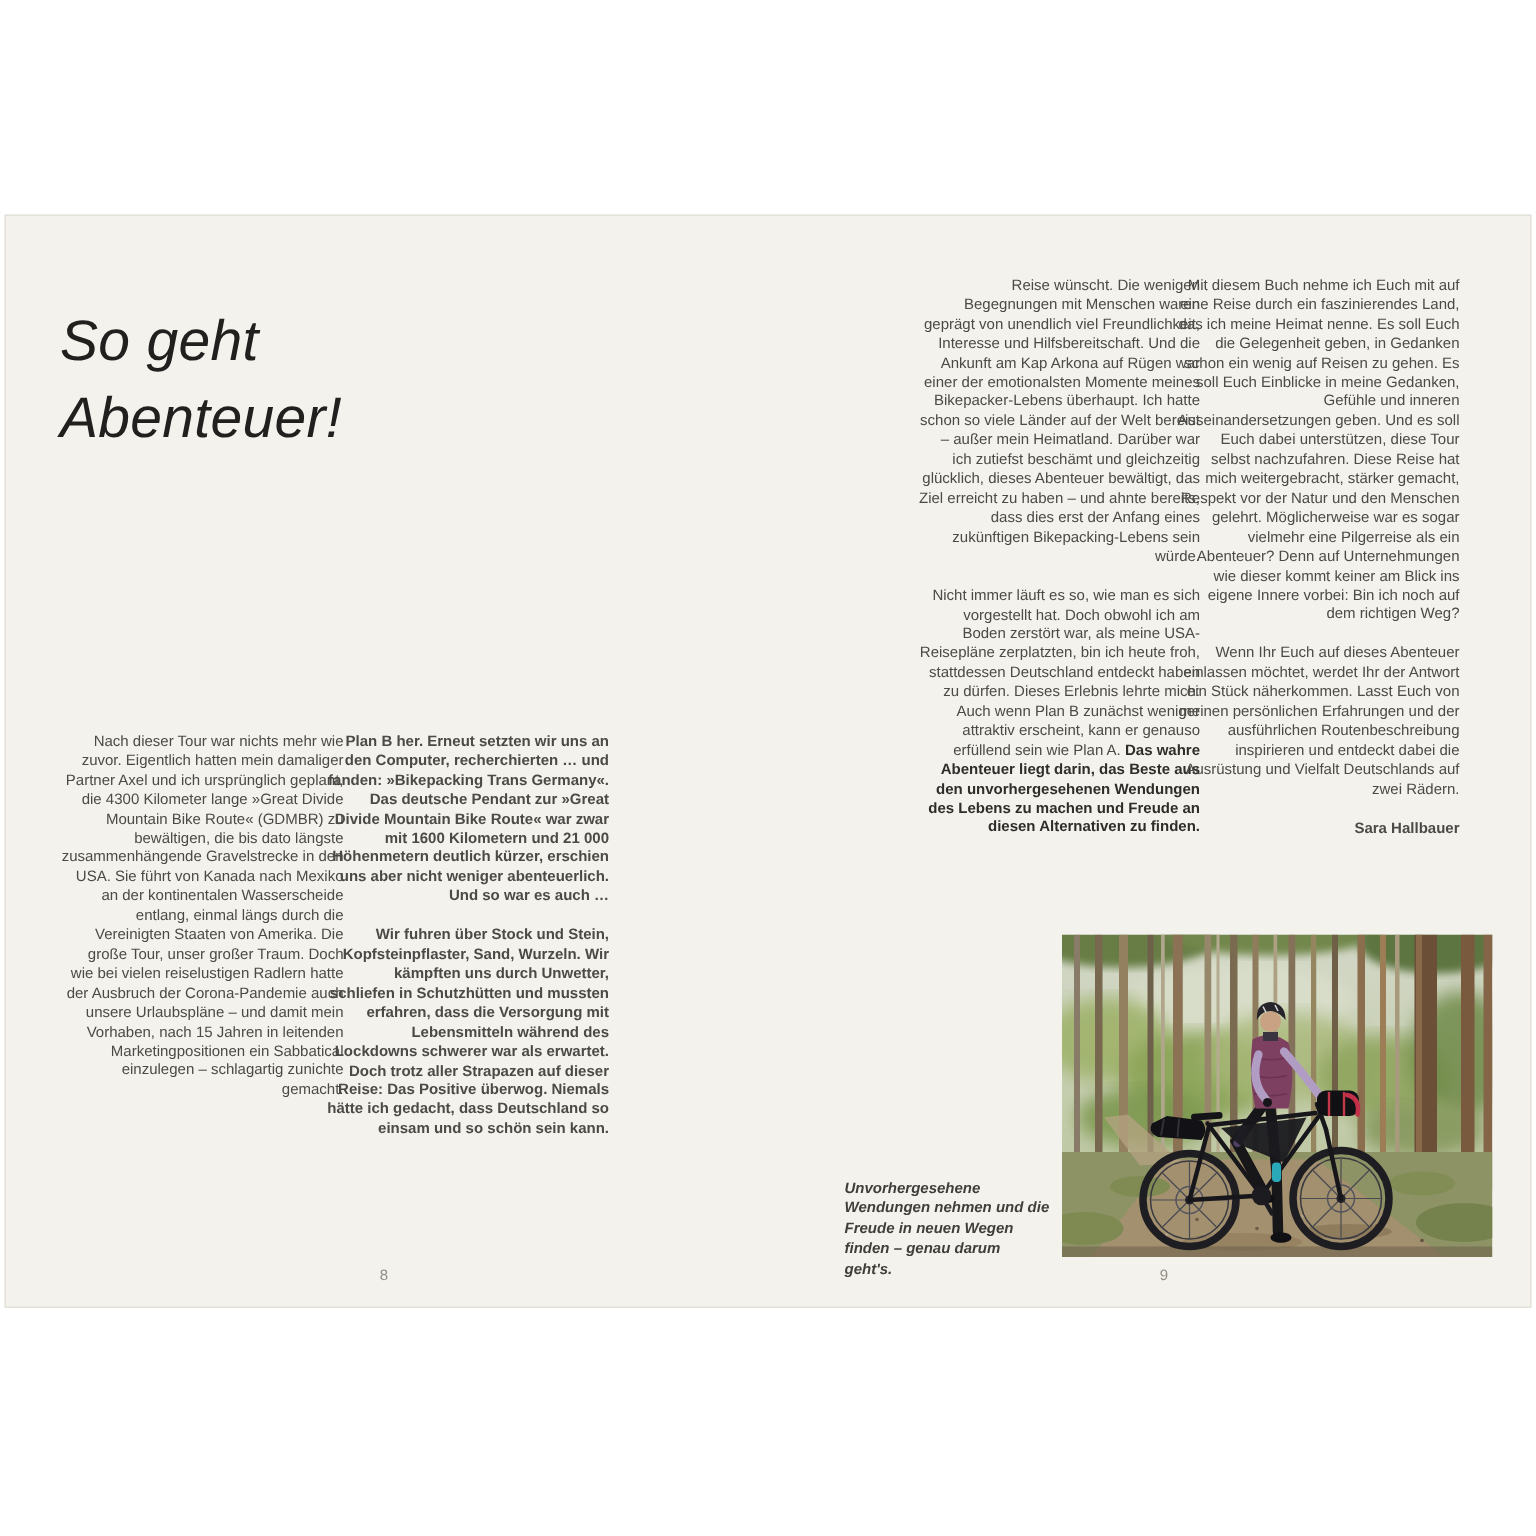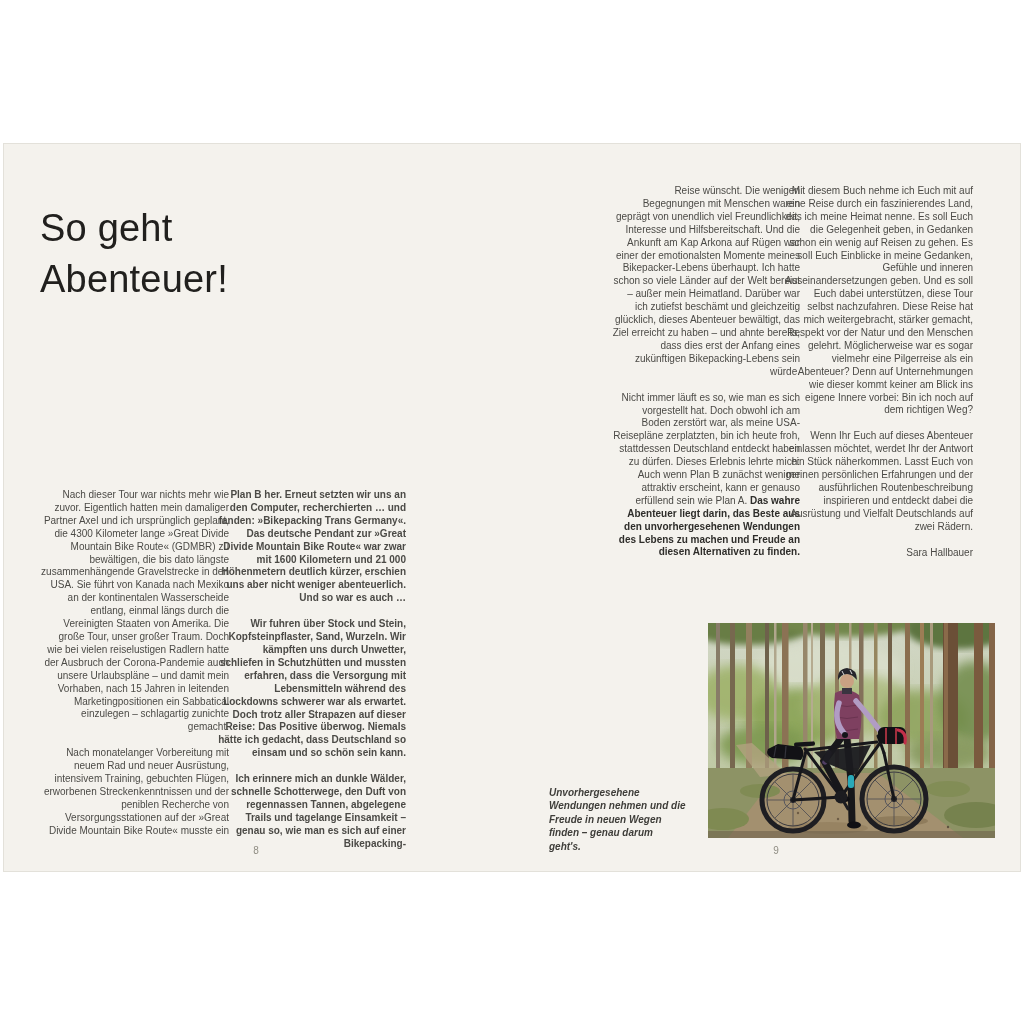--- a/index.html
+++ b/index.html
@@ -1,55 +1,53 @@
 <!DOCTYPE html>
 <html><head>
 <meta charset="utf-8">
 <style>
   html,body{margin:0;padding:0;background:#ffffff;}
   .canvas{position:relative;width:1024px;height:1024px;background:#ffffff;overflow:hidden;
           font-family:"Liberation Sans", sans-serif;}
   .spread{position:absolute;left:3px;top:143px;width:1018px;height:729px;
           background:#f4f2ed;border:1px solid #e3e1da;box-sizing:border-box;}
   .title{position:absolute;left:36px;top:34px;width:280px;
-         font-size:38px;line-height:51px;font-weight:400;color:#21201e;letter-spacing:0.2px;}
+         font-size:38px;line-height:51px;font-weight:400;color:#21201e;letter-spacing:0.2px;font-style:italic;}
   .col{position:absolute;width:188px;font-size:10px;line-height:12.9px;color:#4b4a46;
        text-align:right;}
   .col p{margin:0 0 13px 0;}
   .col .bold{font-weight:bold;color:#2e2d2a;margin-top:46px;}
   .col-l1{left:37px;top:345px;}
   .col-l2{left:214px;top:345px;font-weight:bold;}
   .col-r1{left:608px;top:41px;}
   .col-r2{left:781px;top:41px;}
-  .signature{margin-top:0;}
-  .caption{position:absolute;left:545px;top:642px;width:138px;
+  .signature{margin-top:0;font-weight:bold;}
+  .caption{position:absolute;left:559px;top:642px;width:138px;
            font-size:10px;line-height:13.4px;font-style:italic;font-weight:bold;color:#3f3e3a;}
   .photo{position:absolute;left:704px;top:479px;width:287px;height:215px;overflow:hidden;}
   .photo svg{display:block;}
   .pagenum{position:absolute;width:30px;text-align:center;font-size:10px;color:#8f8d83;top:701px;}
   .pn-left{left:237px;}
   .pn-right{left:757px;}
 </style>
 </head>
 <body>
 
 <div class="canvas">
   <div class="spread">
 
     <h1 class="title">So geht Abenteuer!</h1>
 
     <div class="col col-l1">
       <p>Nach dieser Tour war nichts mehr wie zuvor. Eigentlich hatten mein damaliger Partner Axel und ich ursprünglich geplant, die 4300 Kilometer lange »Great Divide Mountain Bike Route« (GDMBR) zu bewältigen, die bis dato längste zusammenhängende Gravelstrecke in den USA. Sie führt von Kanada nach Mexiko an der kontinentalen Wasserscheide entlang, einmal längs durch die Vereinigten Staaten von Amerika. Die große Tour, unser großer Traum. Doch wie bei vielen reiselustigen Radlern hatte der Ausbruch der Corona-Pandemie auch unsere Urlaubspläne – und damit mein Vorhaben, nach 15 Jahren in leitenden Marketingpositionen ein Sabbatical einzulegen – schlagartig zunichte gemacht.</p>
-      <p>Nach monatelanger Vorbereitung mit neuem Rad und neuer Ausrüstung, intensivem Training, gebuchten Flügen, erworbenen Streckenkenntnissen und der peniblen Recherche von Versorgungsstationen auf der »Great Divide Mountain Bike Route« musste ein</p>
     </div>
 
     <div class="col col-l2">
       <p>Plan B her. Erneut setzten wir uns an den Computer, recherchierten … und fanden: »Bikepacking Trans Germany«. Das deutsche Pendant zur »Great Divide Mountain Bike Route« war zwar mit 1600 Kilometern und 21 000 Höhenmetern deutlich kürzer, erschien uns aber nicht weniger abenteuerlich. Und so war es auch …</p>
       <p>Wir fuhren über Stock und Stein, Kopfsteinpflaster, Sand, Wurzeln. Wir kämpften uns durch Unwetter, schliefen in Schutzhütten und mussten erfahren, dass die Versorgung mit Lebensmitteln während des Lockdowns schwerer war als erwartet. Doch trotz aller Strapazen auf dieser Reise: Das Positive überwog. Niemals hätte ich gedacht, dass Deutschland so einsam und so schön sein kann.</p>
-      <p>Ich erinnere mich an dunkle Wälder, schnelle Schotterwege, den Duft von regennassen Tannen, abgelegene Trails und tagelange Einsamkeit – genau so, wie man es sich auf einer Bikepacking-</p>
     </div>
 
     <div class="pagenum pn-left">8</div>
 
     <div class="col col-r1">
       <p>Reise wünscht. Die wenigen Begegnungen mit Menschen waren geprägt von unendlich viel Freundlichkeit, Interesse und Hilfsbereitschaft. Und die Ankunft am Kap Arkona auf Rügen war einer der emotionalsten Momente meines Bikepacker-Lebens überhaupt. Ich hatte schon so viele Länder auf der Welt bereist – außer mein Heimatland. Darüber war ich zutiefst beschämt und gleichzeitig glücklich, dieses Abenteuer bewältigt, das Ziel erreicht zu haben – und ahnte bereits, dass dies erst der Anfang eines zukünftigen Bikepacking-Lebens sein würde.</p>
       <p><span>Nicht immer läuft es so, wie man es sich vorgestellt hat. Doch obwohl ich am Boden zerstört war, als meine USA-Reisepläne zerplatzten, bin ich heute froh, stattdessen Deutschland entdeckt haben zu dürfen. Dieses Erlebnis lehrte mich: Auch wenn Plan B zunächst weniger attraktiv erscheint, kann er genauso erfüllend sein wie Plan A. </span><span class="bold">Das wahre Abenteuer liegt darin, das Beste aus den unvorhergesehenen Wendungen des Lebens zu machen und Freude an diesen Alternativen zu finden.</span></p>
     </div>
 
     <div class="col col-r2">

